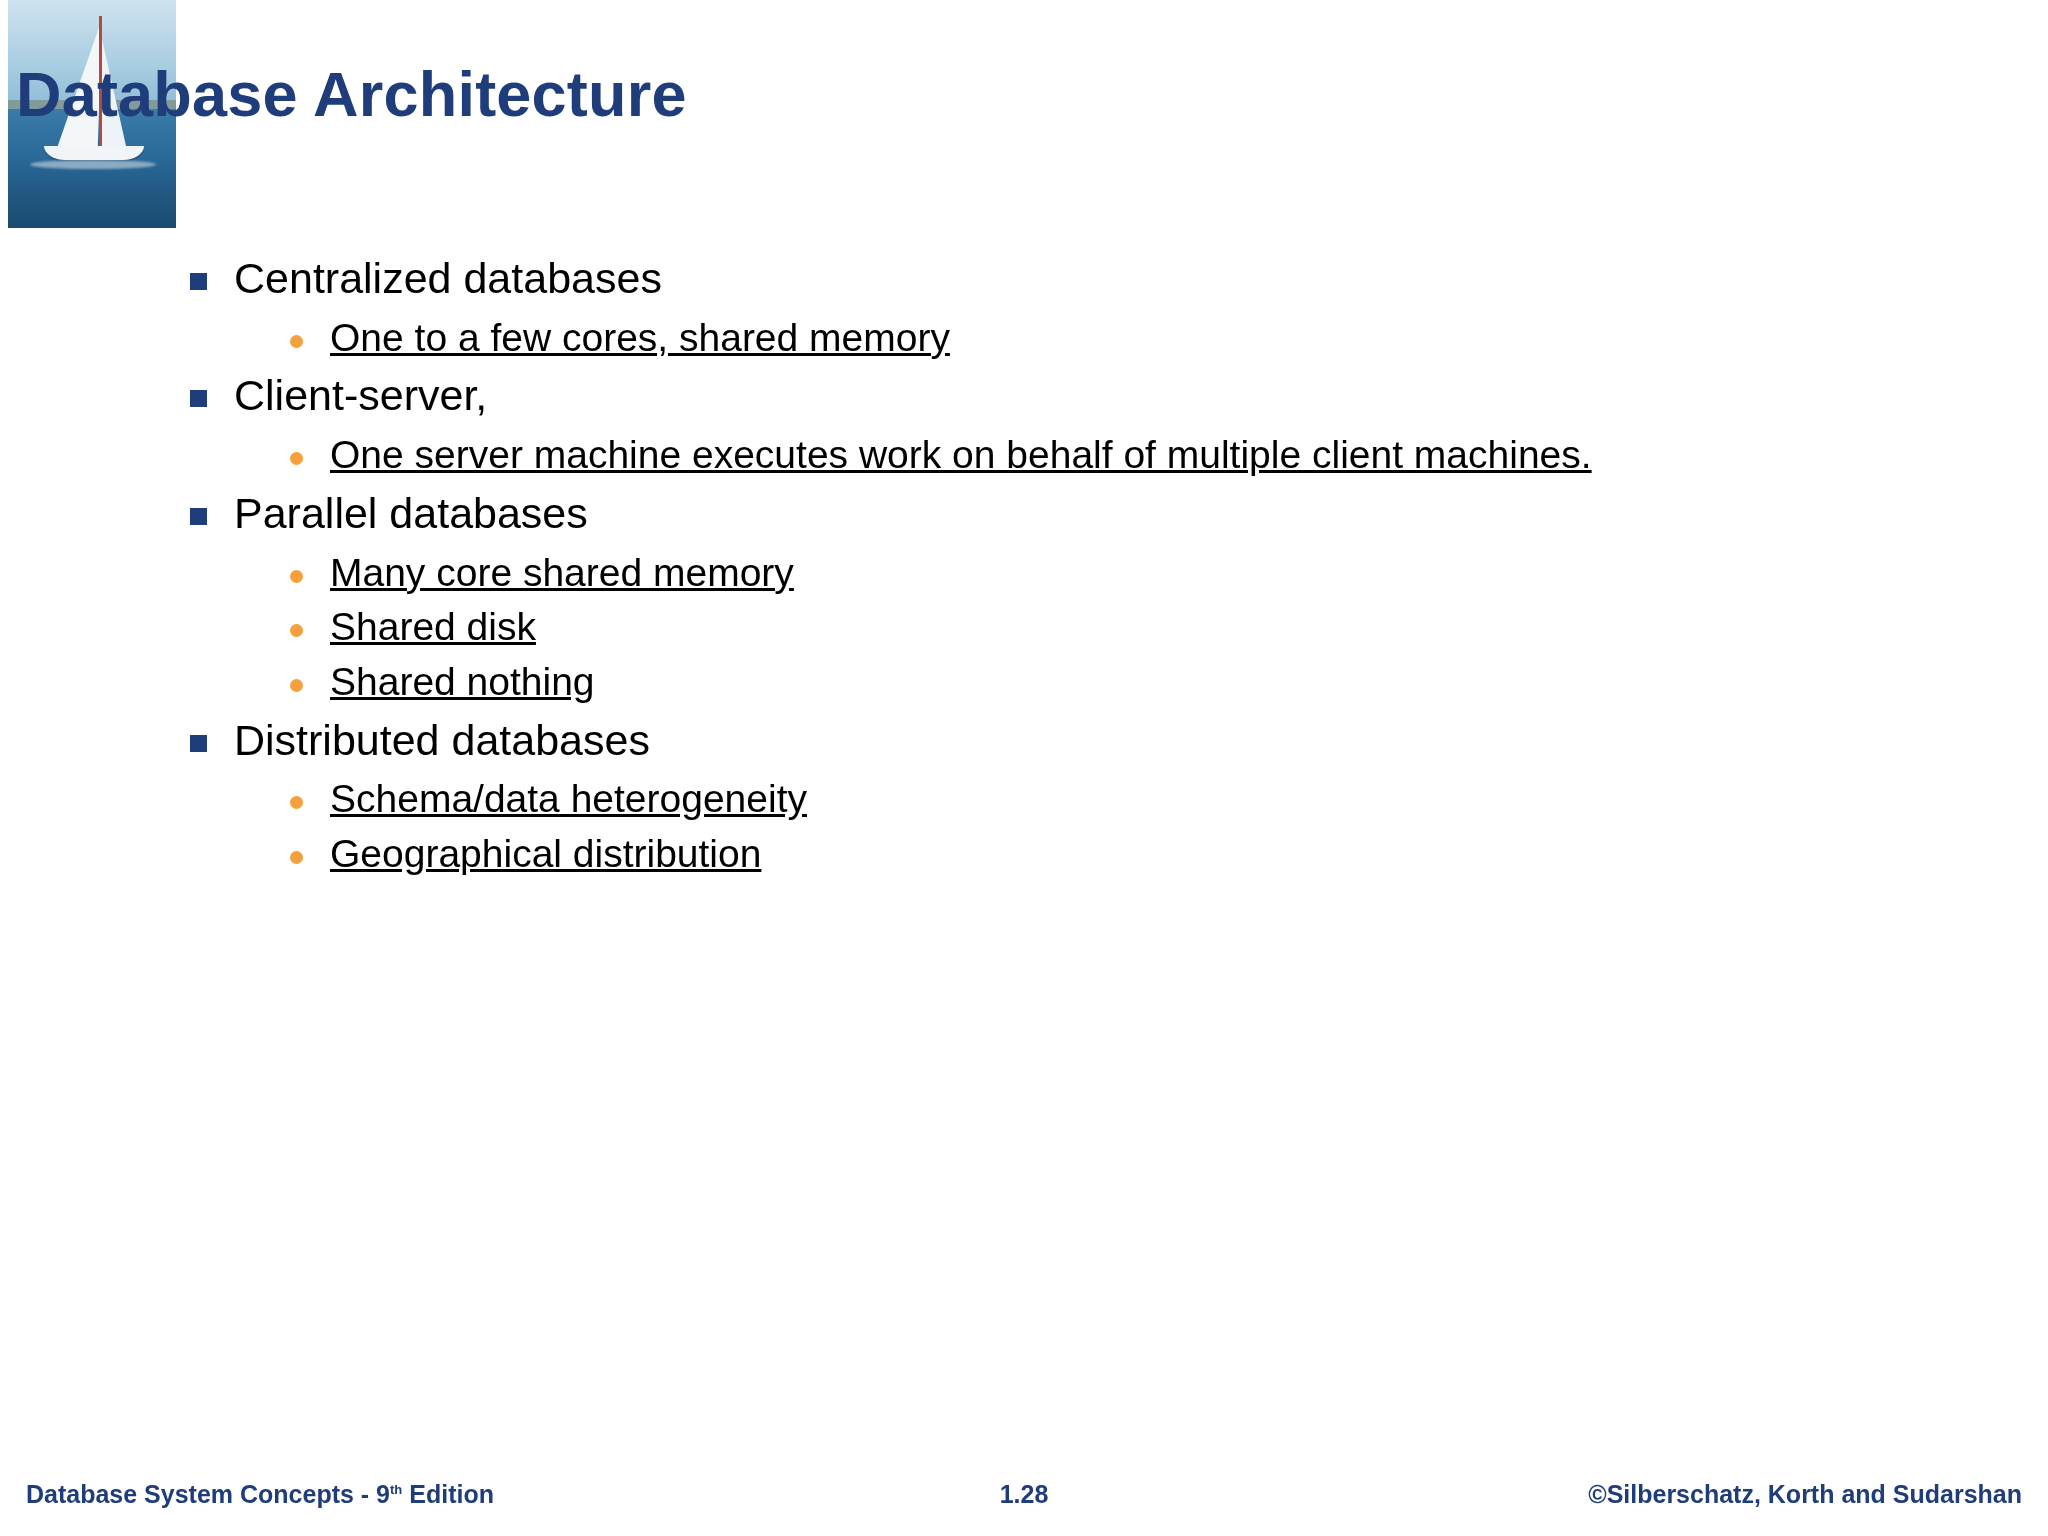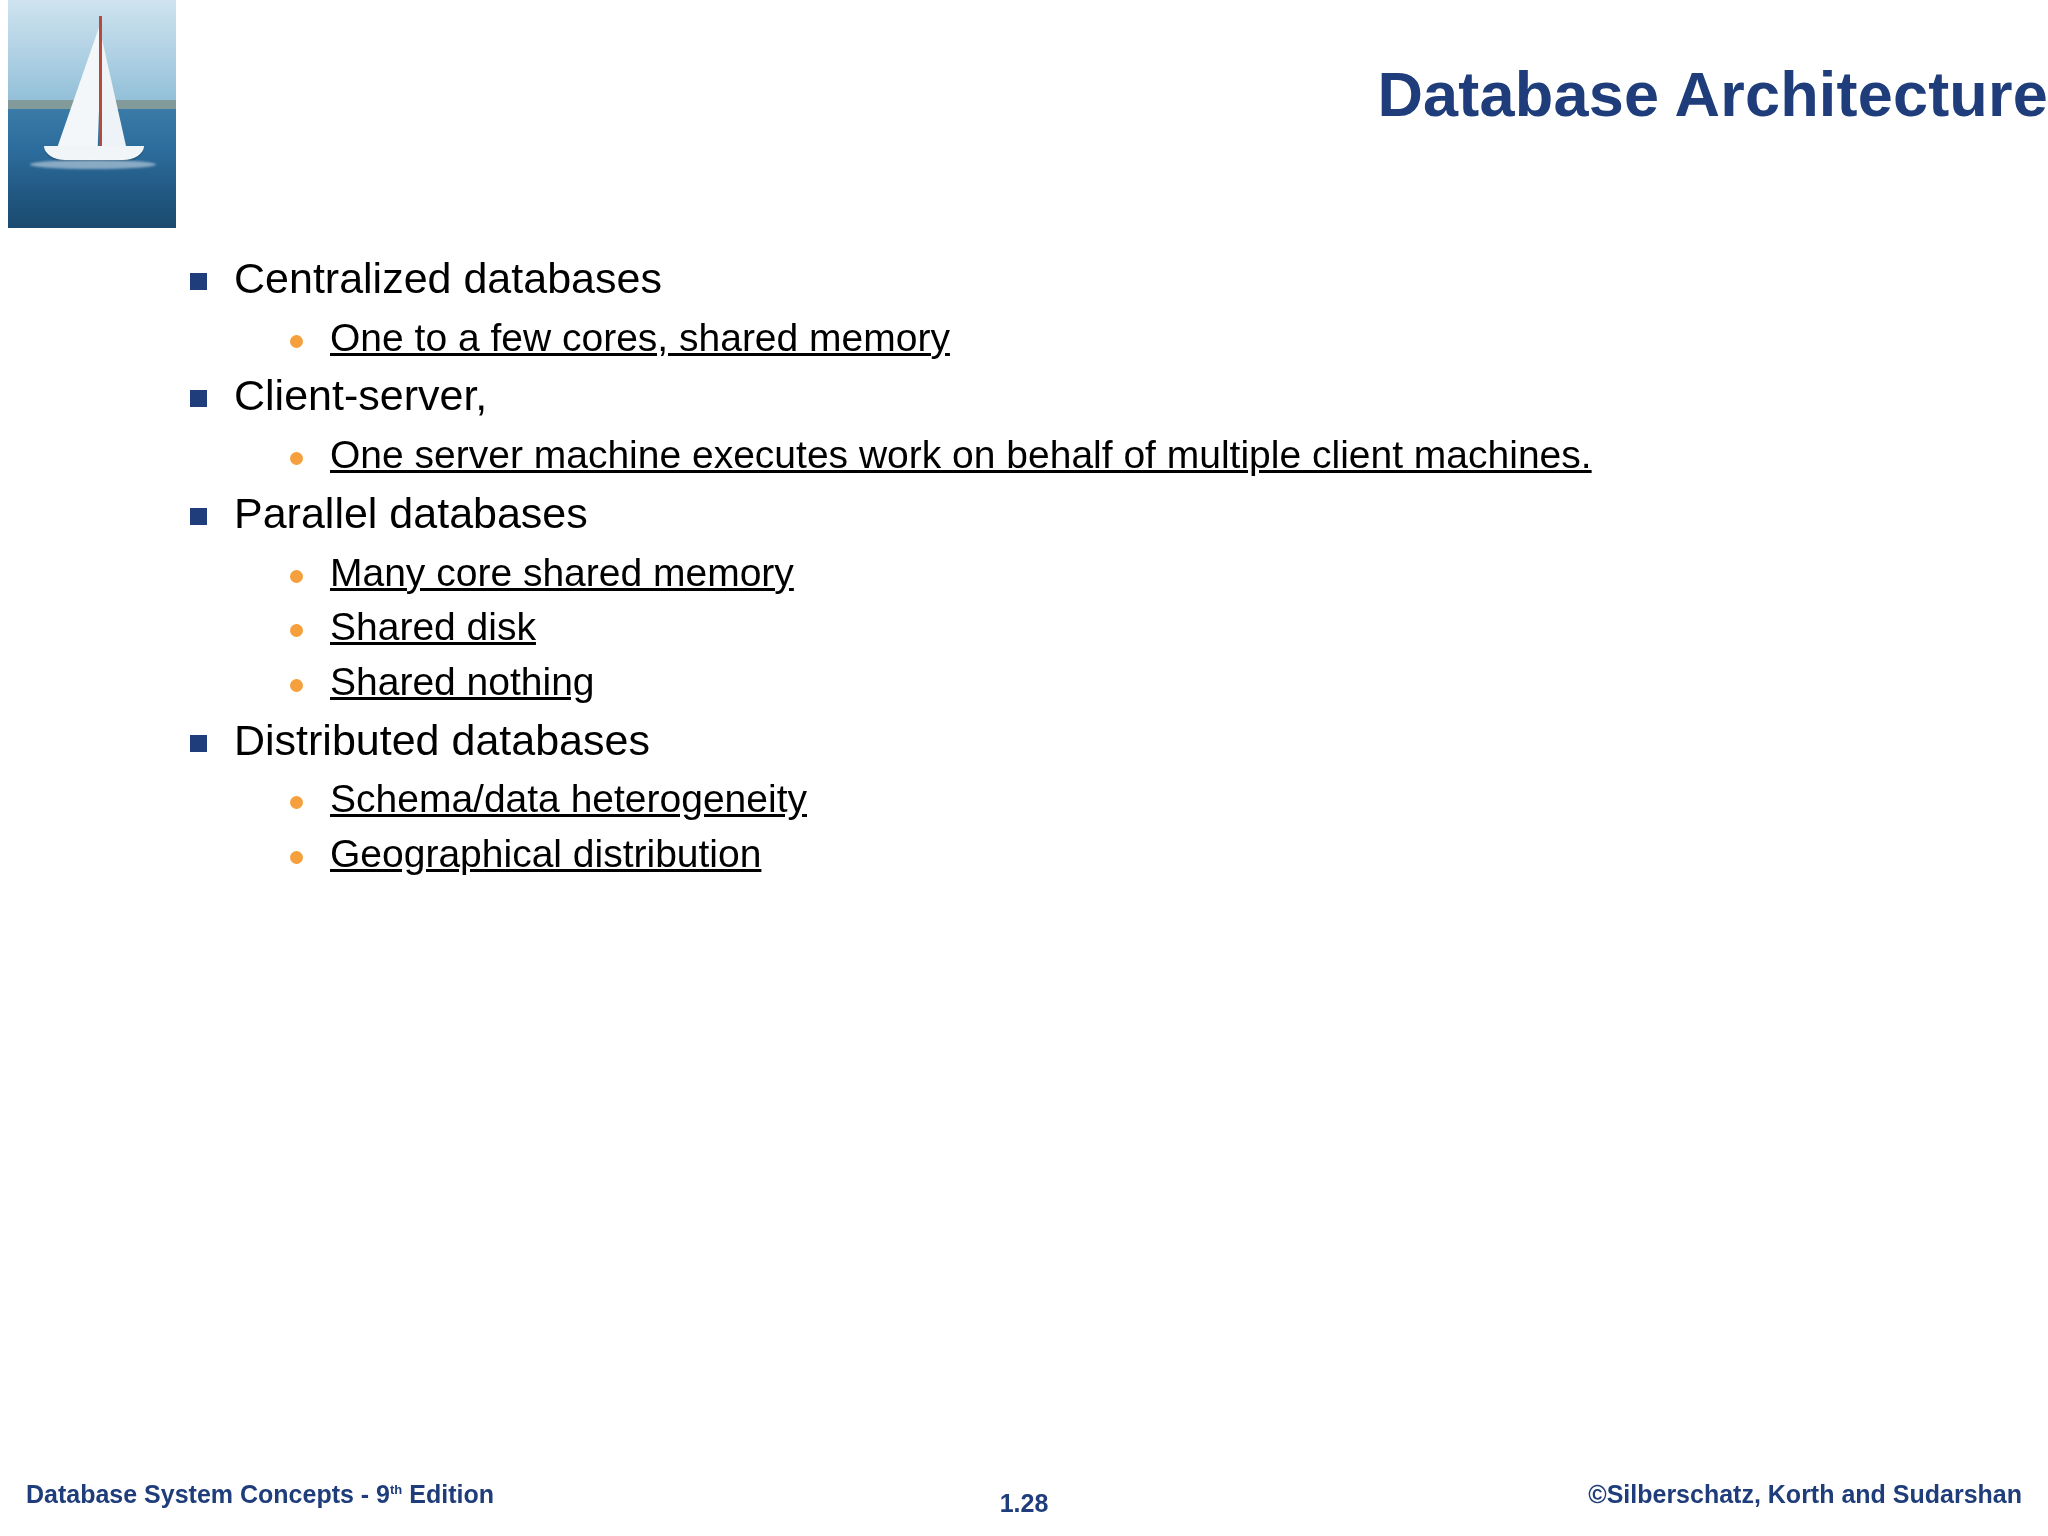--- a/index.html
+++ b/index.html
@@ -80,25 +80,26 @@
     border-radius: 50%;
     filter: blur(1px);
   }
 
   
   .slide-title {
     position: absolute;
     left: 0;
     right: 0;
     top: 58px;
-    text-align: right;
+    text-align: left;
     color: #1f3d7a;
     font-size: 63px;
     font-weight: bold;
     letter-spacing: 0.2px;
+    padding-left: 16px;
   }
 
   
   .content {
     position: absolute;
     left: 190px;
     top: 250px;
     width: 1760px;
   }
   .lvl1 {
@@ -155,21 +156,21 @@
   }
   .footer .left {
     position: absolute;
     left: 26px;
     top: 0;
   }
   .footer .center {
     position: absolute;
     left: 0; right: 0;
     text-align: center;
-    top: 9px;
+    top: 0;
   }
   .footer .right {
     position: absolute;
     right: 26px;
     top: 0;
   }
   .sup {
     font-size: 13px;
     vertical-align: super;
   }

